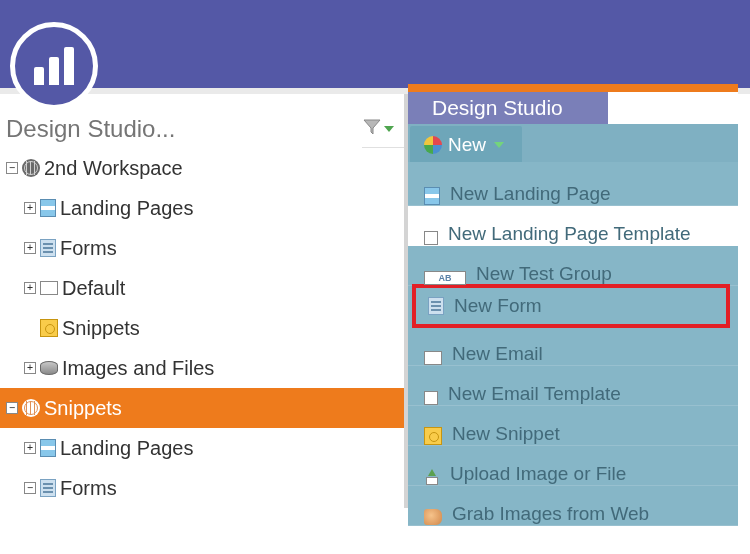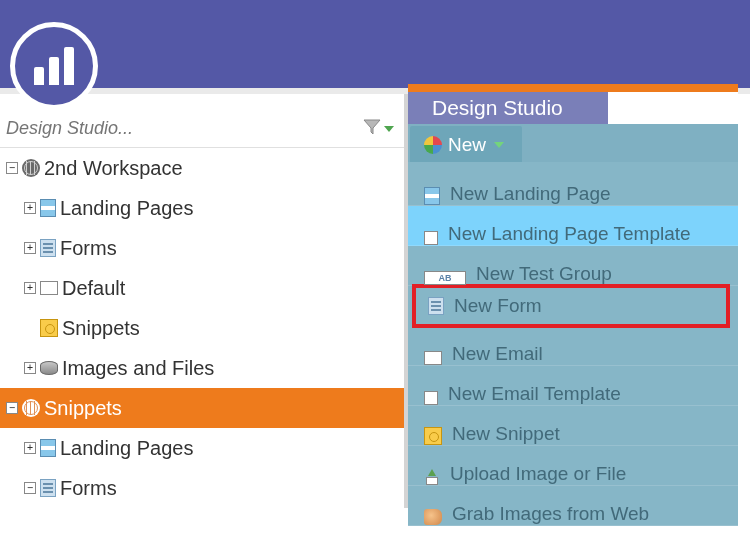--- a/index.html
+++ b/index.html
@@ -19,21 +19,21 @@
   .logo-bars .b2 { height: 28px; }
   .logo-bars .b3 { height: 38px; }
 
   .search-row {
     display: flex; align-items: center;
     height: 54px; border-bottom: 1px solid #e0e0e0;
     padding-top: 16px;
   }
   .search-input {
     flex: 1; border: none; outline: none;
-    font-size: 18px; font-style: italic; color: #6b6b6b;
+    font-size: 24px; color: #6b6b6b;
     padding: 6px 10px 6px 6px;
   }
   .filter-tri { width: 0; height: 0; border-left: 5px solid transparent; border-right: 5px solid transparent; border-top: 6px solid #4fa54f; display:inline-block; vertical-align:middle; margin-left:2px; }
 
   .left-panel { width: 408px; border-right: 4px solid #d4d4d4; background:#fff; }
   .tree-row {
     display: flex; align-items: center; gap: 4px;
     padding: 4px 4px 4px 6px; height: 40px;
     font-size: 20px; color: #333;
     cursor: default;
@@ -85,21 +85,21 @@
   .new-tab .new-icn{width:18px;height:18px;border-radius:50%;background:conic-gradient(#e2484f 0 90deg,#4c8fd0 90deg 180deg,#47a84d 180deg 270deg,#efc63e 270deg 360deg);} 
   .new-tab .tri{width:0;height:0;border-left:5px solid transparent;border-right:5px solid transparent;border-top:6px solid #74d47c;margin-left:2px;}
   .menu-items { background:#86b6c7; padding-top:4px;}
   .menu-item {
     display:flex; align-items:flex-end; gap:10px;
     height: 40px; padding-left: 16px;
     color:#426a7a; font-size:19px;
     border-bottom: 1px solid rgba(255,255,255,0.15);
     cursor:pointer;
   }
-  .menu-item.light { background:#7dd3fc; }
+  .menu-item.light { background:#ffffff; }
   .highlight-box { border:4px solid #e21f26; margin:-2px 8px -2px 4px; height:44px; display:flex;align-items:center;padding-left:12px;gap:10px;}
   .left-wrap{display:flex;}
 </style>
 </head>
 <body>
 
 <div class="header-bar"></div>
 <div class="subheader"></div>
 
 <div class="logo-circle">

